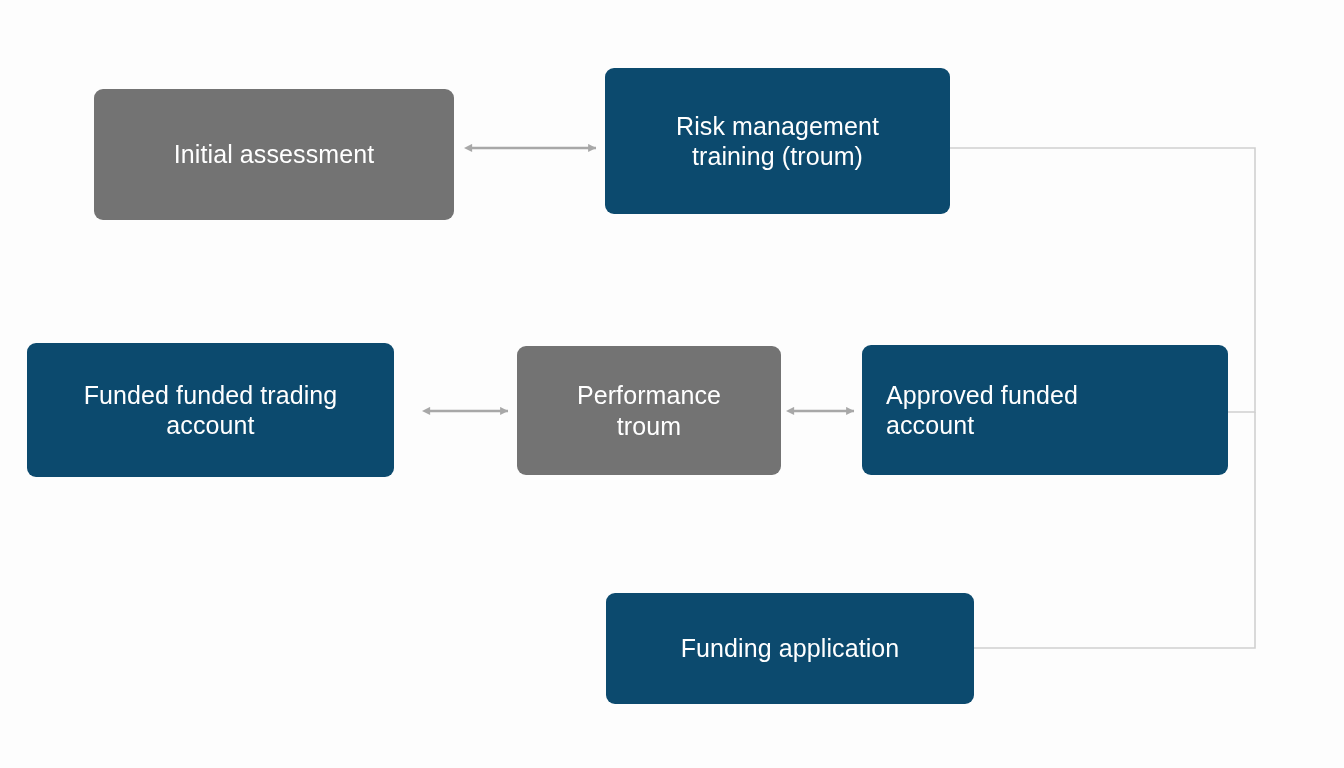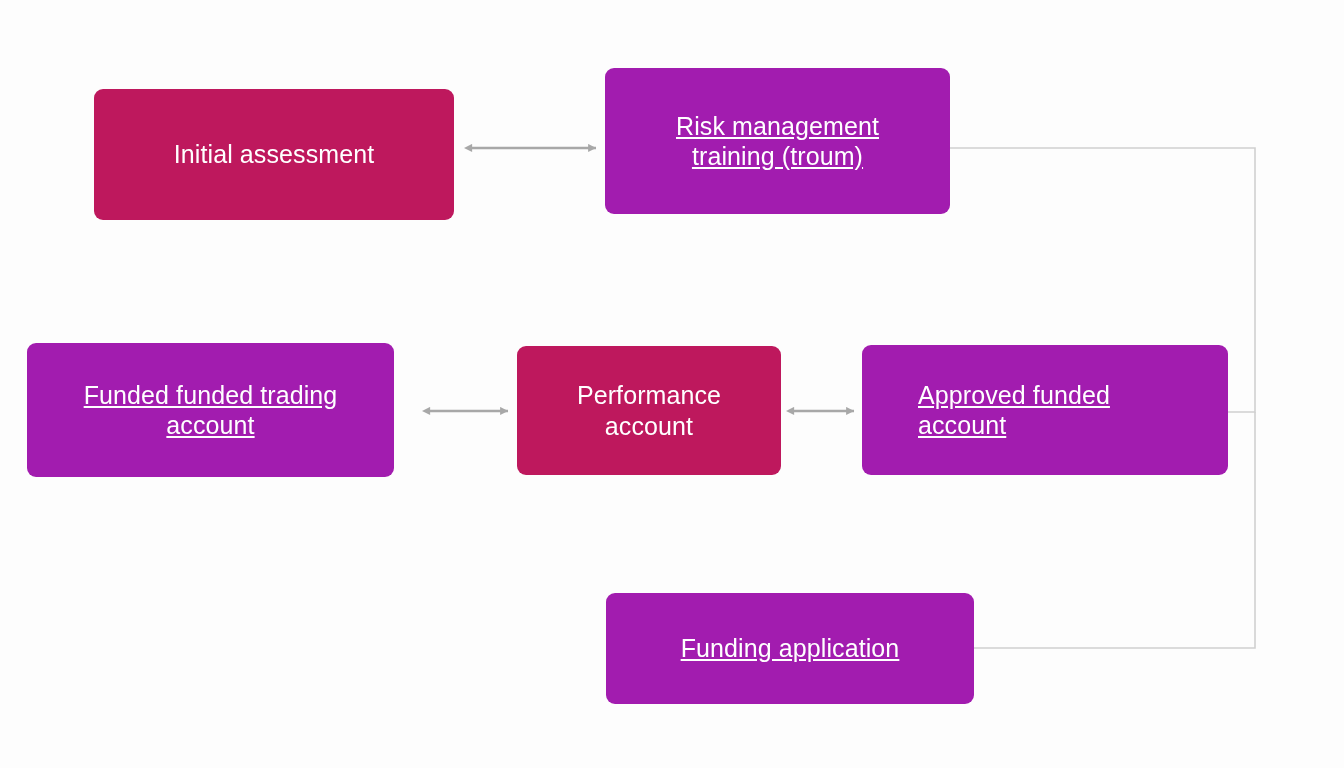--- a/index.html
+++ b/index.html
@@ -34,26 +34,25 @@
     display: flex;
     align-items: center;
     justify-content: center;
     text-align: center;
     color: #ffffff;
     line-height: 1.22;
     letter-spacing: 0.1px;
     -webkit-font-smoothing: antialiased;
   }
   .node.dark {
-    background: #a21caf;
+    background: #0c4a6e;
     font-weight: 400;
-    text-decoration: underline;
   }
   .node.light {
-    background: #be185d;
+    background: #737373;
     font-weight: 400;
   }
   .node .label {
     display: block;
     padding: 0 16px;
     white-space: pre-line;
   }
   
   #node-initial-assessment {
     left: 94px;  top: 89px;  width: 360px; height: 131px;
@@ -71,21 +70,21 @@
     left: 517px; top: 346px; width: 264px; height: 129px;
     font-size: 25px;
   }
   #node-approved-funded-account {
     left: 862px; top: 345px; width: 366px; height: 130px;
     font-size: 25px;
     justify-content: flex-start;
     text-align: left;
   }
   #node-approved-funded-account .label {
-    padding-left: 56px;
+    padding-left: 24px;
   }
   #node-funding-application {
     left: 606px; top: 593px; width: 368px; height: 111px;
     font-size: 25px;
   }
 </style>
 </head>
 <body>
 
 <div id="canvas">
@@ -130,21 +129,21 @@
 training (troum)</span>
   </div>
 
   <div class="node dark" id="node-funded-trading-account">
     <span class="label">Funded funded trading
 account</span>
   </div>
 
   <div class="node light" id="node-performance-review">
     <span class="label">Performance
-account</span>
+troum</span>
   </div>
 
   <div class="node dark" id="node-approved-funded-account">
     <span class="label">Approved funded
 account</span>
   </div>
 
   <div class="node dark" id="node-funding-application">
     <span class="label">Funding application</span>
   </div>

